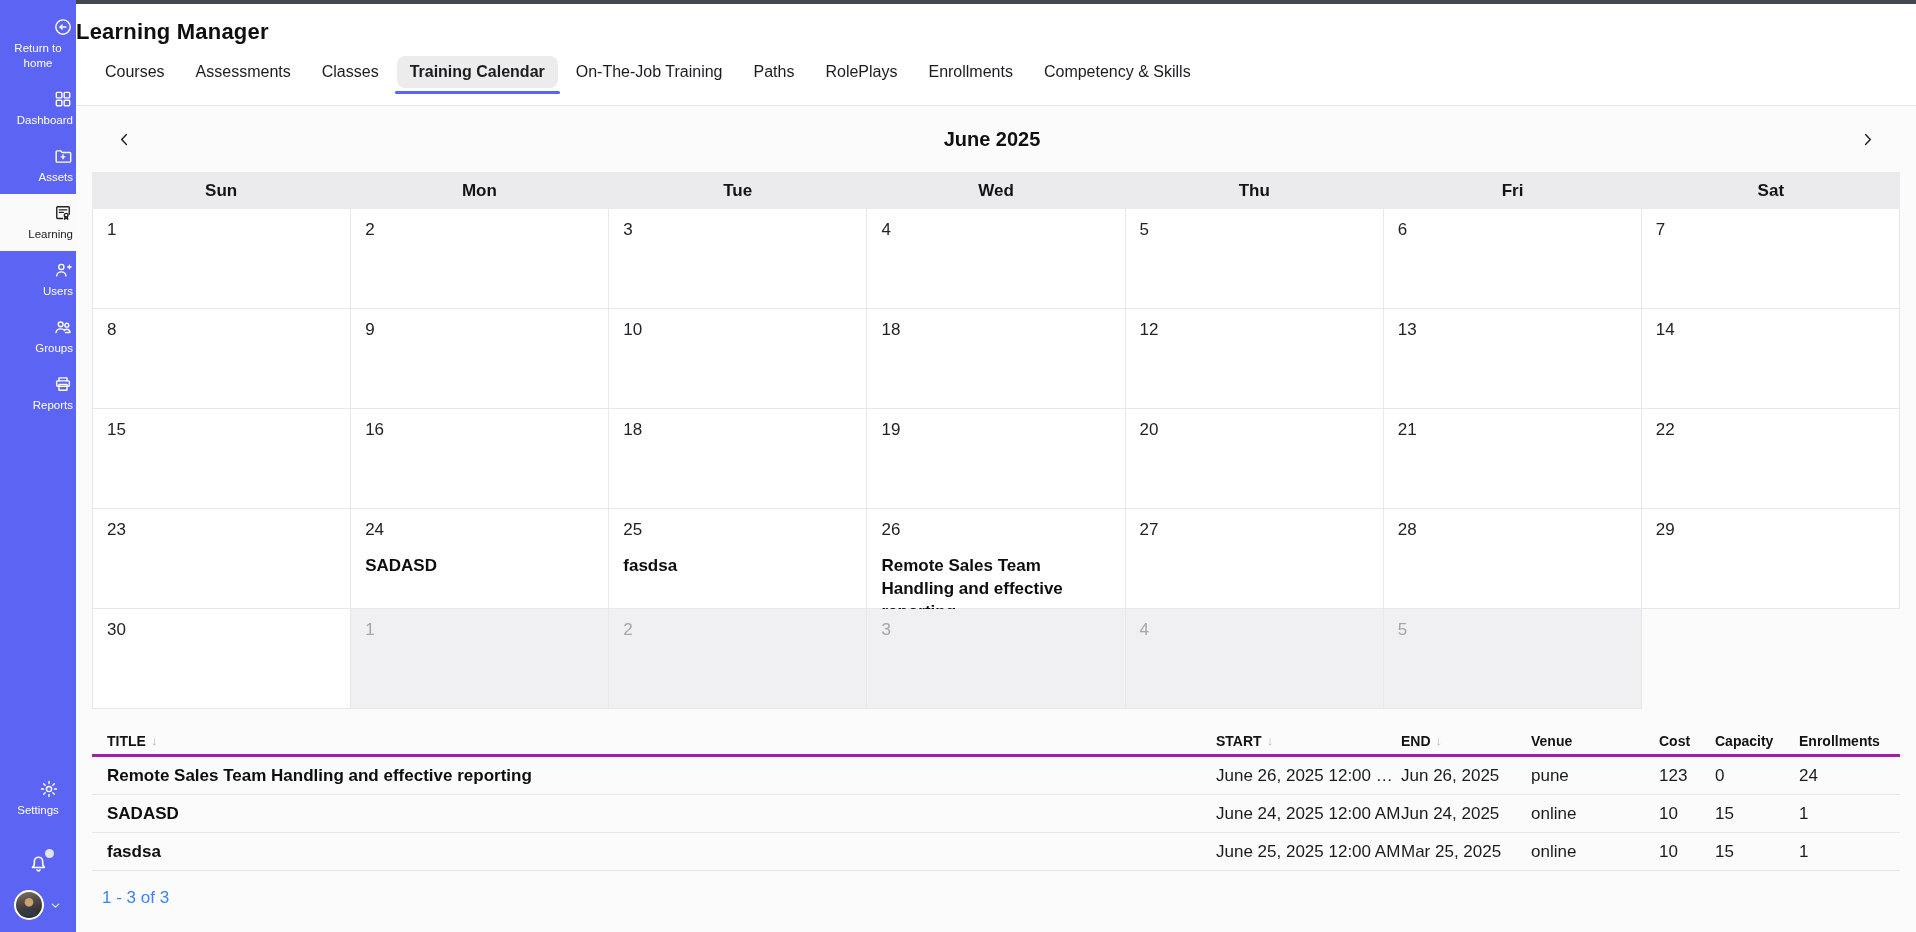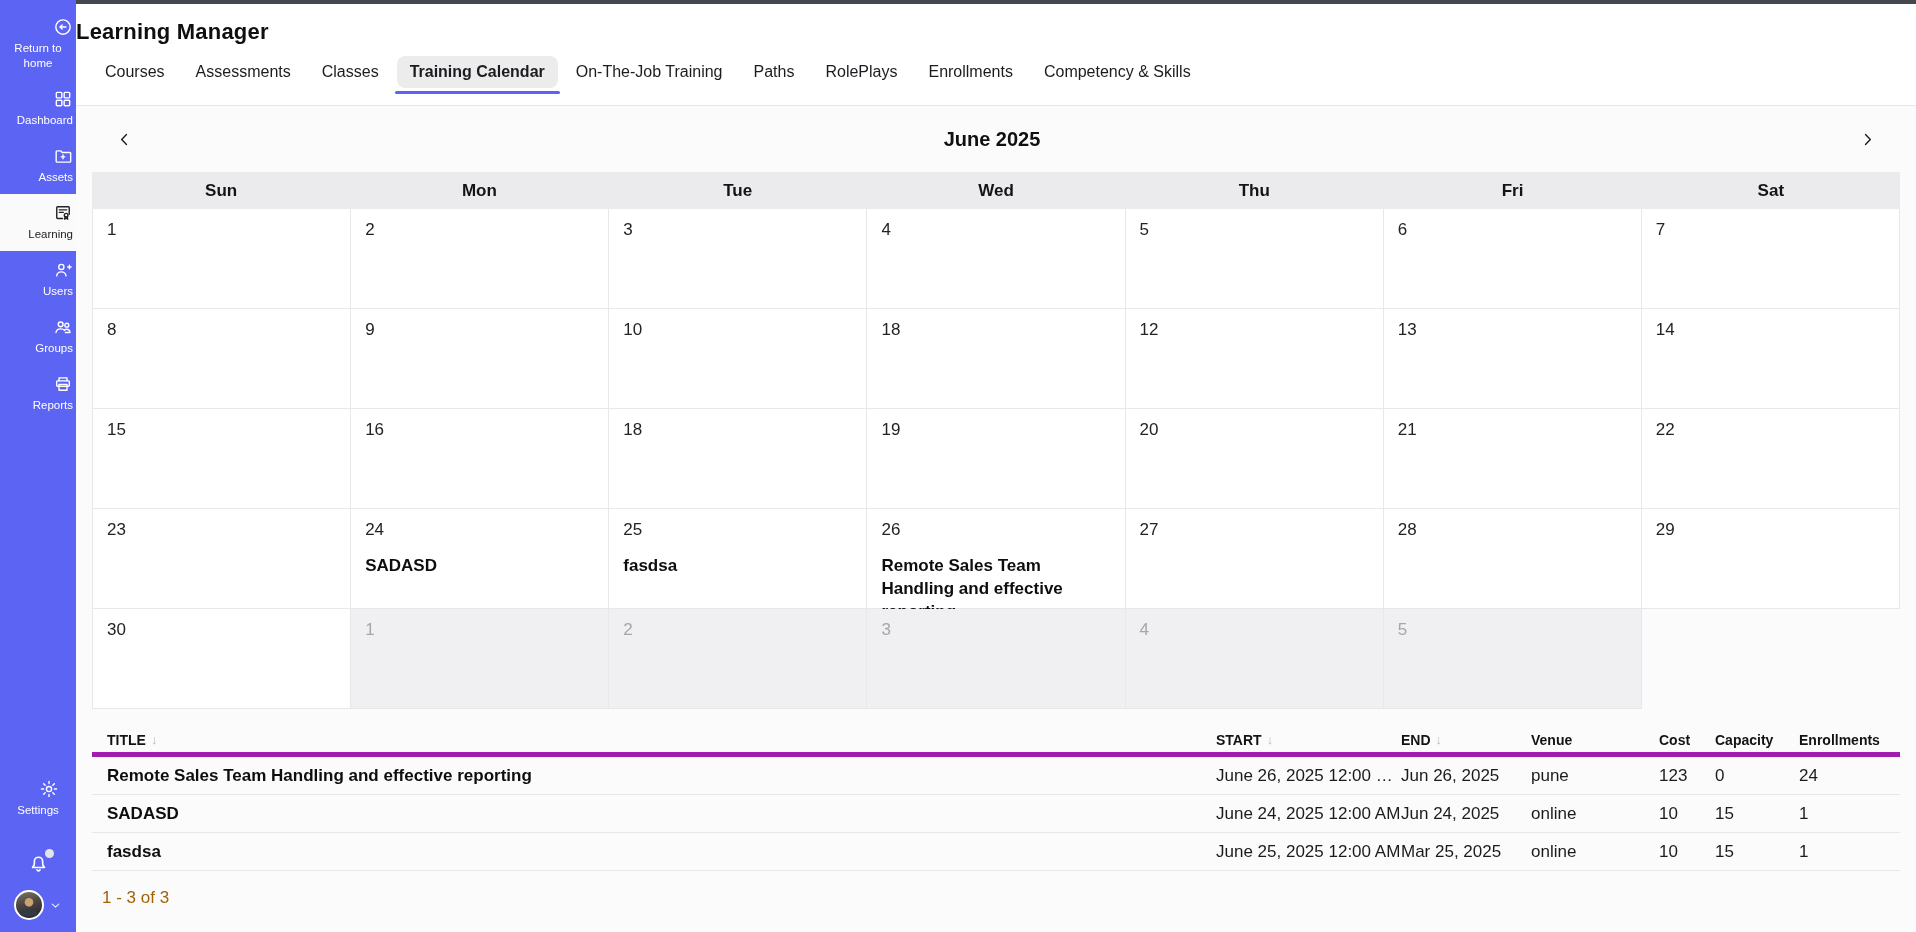--- a/index.html
+++ b/index.html
@@ -77,27 +77,27 @@
   .datenum { font-size:17px; color:#232327; }
   .cell.other .datenum { color:#a5a5ab; }
   .event { font-weight:700; font-size:17px; line-height:1.35; margin-top:15px; padding-right:6px; color:#0e0e10; }
   
   .table { margin-top:18px; }
   .trow {
     display:grid;
     grid-template-columns: 1fr 185px 130px 128px 56px 84px 86px;
     align-items:center; padding:0 15px;
   }
-  .thead { height:30px; border-bottom:5px solid #a21caf; }
+  .thead { height:30px; border-bottom:3px solid #a21caf; }
   .th { font-size:14px; font-weight:700; color:#131316; display:flex; align-items:center; gap:5px; white-space:nowrap; }
   .th .sort { color:#babac0; font-size:13px; font-weight:400; }
   .tdata { height:38px; border-bottom:1px solid #e7e7e9; cursor:pointer; }
   .tcell { font-size:17px; color:#1b1b1e; white-space:nowrap; overflow:hidden; text-overflow:ellipsis; }
   .tcell.title { font-weight:700; padding-right:24px; color:#0e0e10; }
-  .pagination { padding:17px 10px; font-size:17px; color:#a16207; }
+  .pagination { padding:17px 10px; font-size:17px; color:#3b82f6; }
 </style>
 </head>
 <body>
 
 <aside class="sidebar">
   <nav class="side-nav">
       <div class="side-item">
         <span class="sicon">
           <svg viewBox="0 0 24 24" fill="none" stroke="currentColor" stroke-width="1.7" stroke-linecap="round" stroke-linejoin="round">
             <circle cx="12" cy="12" r="8.6"></circle>

